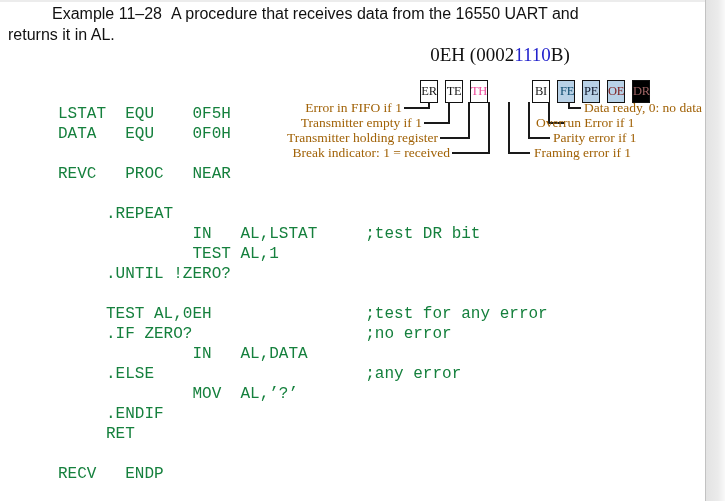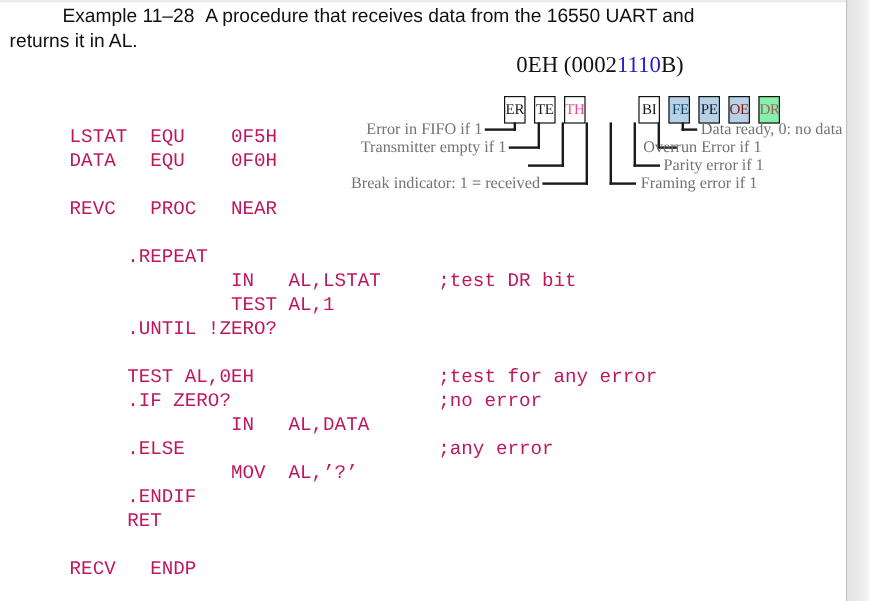--- a/index.html
+++ b/index.html
@@ -23,27 +23,27 @@
   .bit-cell {
     width:16px; height:21px; border:1.5px solid #111; background:#fff;
     font-family:"Liberation Serif", serif; font-size:12.5px; line-height:21px;
     letter-spacing:-0.3px; text-align:center; color:#1a1a1a;
   }
   .vline, .hline { position:absolute; background:#1a1a1a; }
   .vline { width:2px; top:102px; }
   .hline { height:2px; }
   .diag-label {
     position:absolute; font-family:"Liberation Serif", serif;
-    font-size:13.5px; line-height:15px; color:#737373; white-space:nowrap;
+    font-size:13.5px; line-height:15px; color:#a16207; white-space:nowrap;
   }
   .diag-label.left { text-align:right; }
   #code-block {
     position:absolute; left:58px; top:104px; margin:0;
     font-family:"Liberation Mono","DejaVu Sans Mono",monospace;
-    font-size:16px; line-height:20px; color:#be185d; white-space:pre;
+    font-size:16px; line-height:20px; color:#15803d; white-space:pre;
   }
 </style>
 </head>
 <body>
 
 <div id="page">
   <div id="top-edge"></div>
 
   <div class="title">
     <div><span class="bold">Example 11–28</span><span>A procedure that receives data from the 16550 UART and</span></div>
@@ -53,21 +53,21 @@
   <div class="binary-value"><span>0EH (0002</span><span style="color: rgb(34, 34, 204);">1110</span><span>B)</span></div>
 
   <div class="bit-row">
     <div class="bit-cell" style="background: rgb(255, 255, 255); color: rgb(26, 26, 26);">ER</div>
     <div class="bit-cell" style="background: rgb(255, 255, 255); color: rgb(26, 26, 26);">TE</div>
     <div class="bit-cell" style="background: rgb(255, 255, 255); color: #ec4899;">TH</div>
     <div class="bit-cell" style="background: rgb(255, 255, 255); color: rgb(26, 26, 26); margin-left: 37px;">BI</div>
     <div class="bit-cell" style="background: rgb(184, 209, 230); color: #0c4a6e; text-align: right;">FE</div>
     <div class="bit-cell" style="background: rgb(184, 209, 230); color: #0f172a;">PE</div>
     <div class="bit-cell" style="background: rgb(184, 209, 230); color: #7f1d1d;">OE</div>
-    <div class="bit-cell" style="background: #86efac; color: rgb(157, 99, 99);">DR</div>
+    <div class="bit-cell" style="background: #000000; color: rgb(157, 99, 99);">DR</div>
   </div>
 
   <div class="vline" style="left:428px;height:7px;"></div>
   <div class="vline" style="left:448px;height:22px;"></div>
   <div class="vline" style="left:468px;height:37px;"></div>
   <div class="vline" style="left:488px;height:52px;"></div>
   <div class="vline" style="left:508px;height:52px;"></div>
   <div class="vline" style="left:528px;height:37px;"></div>
   <div class="vline" style="left:548px;height:22px;"></div>
   <div class="vline" style="left:568px;height:7px;"></div>
@@ -76,20 +76,21 @@
   <div class="hline" style="left:424px;top:122px;width:26px;"></div>
   <div class="hline" style="left:440px;top:137px;width:30px;"></div>
   <div class="hline" style="left:452px;top:152px;width:38px;"></div>
   <div class="hline" style="left:508px;top:152px;width:22px;"></div>
   <div class="hline" style="left:528px;top:137px;width:22px;"></div>
   <div class="hline" style="left:548px;top:122px;width:16px;"></div>
   <div class="hline" style="left:568px;top:107px;width:13px;"></div>
 
   <div class="diag-label left" style="left:222px;top:100px;width:180px;">Error in FIFO if 1</div>
   <div class="diag-label left" style="left:222px;top:115px;width:200px;">Transmitter empty if 1</div>
+  <div class="diag-label left" style="left:222px;top:130px;width:216px;">Transmitter holding register</div>
   <div class="diag-label left" style="left:222px;top:145px;width:228px;">Break indicator: 1 = received</div>
 
   <div class="diag-label" style="left:584px;top:100px;">Data ready, 0: no data</div>
   <div class="diag-label" style="left:536px;top:115px;">Overrun Error if 1</div>
   <div class="diag-label" style="left:553px;top:130px;">Parity error if 1</div>
   <div class="diag-label" style="left:534px;top:145px;">Framing error if 1</div>
 
   <pre id="code-block">LSTAT  EQU    0F5H
 DATA   EQU    0F0H
 

